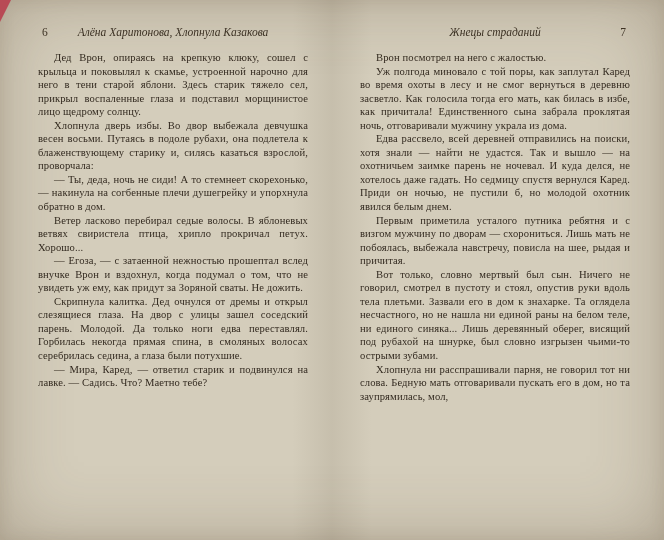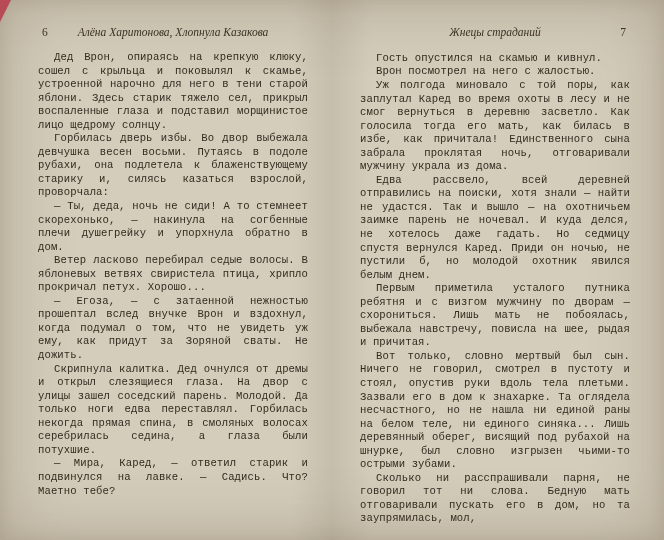--- a/index.html
+++ b/index.html
@@ -26,21 +26,21 @@
     box-sizing: border-box;
     background: linear-gradient(90deg, rgba(0,0,0,0) 44%, rgba(60,45,25,.09) 50%, rgba(0,0,0,0) 56%);
   }
   .page {
     flex: 1;
     display: flex; flex-direction: column;
     color: #332a20;
     box-sizing: border-box;
   }
   .page.left  { padding: 0 26px 0 12px; }
-  .page.right { padding: 0 10px 0 26px; justify-content: space-between; }
+  .page.right { padding: 0 10px 0 26px; }
   .page-header {
     position: relative;
     text-align: center;
     font-size: 11.5px;
     font-style: italic;
     color: #3a3023;
     margin-bottom: 13px;
     white-space: nowrap;
   }
   .page-number {
@@ -49,55 +49,54 @@
     font-size: 11.5px;
   }
   .page.left  .page-number { left: 4px; }
   .page.right .page-number { right: 4px; }
   .text-block {
     font-size: 10.6px;
     line-height: 13.55px;
     text-align: justify;
     letter-spacing: 0.1px;
   }
-  .text-block p { margin: 0; text-indent: 16px; font-family: Liberation Mono, monospace; }
+  .text-block p { margin: 0; text-indent: 16px; }
 </style>
 </head>
 <body>
 
 <div class="spread">
 
   <div class="page left">
     <div class="page-header">
       <span class="page-number">6</span>
       <span>Алёна Харитонова, Хлопнула Казакова</span>
     </div>
     <div class="text-block">
         <p>Дед Врон, опираясь на крепкую клюку, сошел с крыльца и поковылял к скамье, устроенной нарочно для него в тени старой яблони. Здесь старик тяжело сел, прикрыл воспаленные глаза и подставил морщинистое лицо щедрому солнцу.</p>
-        <p>Горбилась дверь избы. Во двор выбежала девчушка весен восьми. Путаясь в подоле рубахи, она подлетела к блаженствующему старику и, силясь казаться взрослой, проворчала:</p>
+        <p>Хлопнула дверь избы. Во двор выбежала девчушка весен восьми. Путаясь в подоле рубахи, она подлетела к блаженствующему старику и, силясь казаться взрослой, проворчала:</p>
         <p>— Ты, деда, ночь не сиди! А то стемнеет скорехонько, — накинула на согбенные плечи душегрейку и упорхнула обратно в дом.</p>
         <p>Ветер ласково перебирал седые волосы. В яблоневых ветвях свиристела птица, хрипло прокричал петух. Хорошо...</p>
         <p>— Егоза, — с затаенной нежностью прошептал вслед внучке Врон и вздохнул, когда подумал о том, что не увидеть уж ему, как придут за Зоряной сваты. Не дожить.</p>
         <p>Скрипнула калитка. Дед очнулся от дремы и открыл слезящиеся глаза. На двор с улицы зашел соседский парень. Молодой. Да только ноги едва переставлял. Горбилась некогда прямая спина, в смоляных волосах серебрилась седина, а глаза были потухшие.</p>
         <p>— Мира, Каред, — ответил старик и подвинулся на лавке. — Садись. Что? Маетно тебе?</p>
       </div>
   </div>
 
   <div class="page right">
     <div class="page-header">
       <span>Жнецы страданий</span>
       <span class="page-number">7</span>
     </div>
     <div class="text-block">
-        <p>Гость опустился на скамью и кивнул.</p>
         <p>Врон посмотрел на него с жалостью.</p>
         <p>Уж полгода миновало с той поры, как заплутал Каред во время охоты в лесу и не смог вернуться в деревню засветло. Как голосила тогда его мать, как билась в избе, как причитала! Единственного сына забрала проклятая ночь, отговаривали мужчину украла из дома.</p>
         <p>Едва рассвело, всей деревней отправились на поиски, хотя знали — найти не удастся. Так и вышло — на охотничьем заимке парень не ночевал. И куда делся, не хотелось даже гадать. Но седмицу спустя вернулся Каред. Приди он ночью, не пустили б, но молодой охотник явился белым днем.</p>
         <p>Первым приметила усталого путника ребятня и с визгом мужчину по дворам — схорониться. Лишь мать не побоялась, выбежала навстречу, повисла на шее, рыдая и причитая.</p>
         <p>Вот только, словно мертвый был сын. Ничего не говорил, смотрел в пустоту и стоял, опустив руки вдоль тела плетьми. Зазвали его в дом к знахарке. Та оглядела несчастного, но не нашла ни единой раны на белом теле, ни единого синяка... Лишь деревянный оберег, висящий под рубахой на шнурке, был словно изгрызен чьими-то острыми зубами.</p>
-        <p>Сколько ни расспрашивали парня, не говорил тот ни слова. Бедную мать отговаривали пускать его в дом, но та заупрямилась, мол,</p>
+        <p>Хлопнула ни расспрашивали парня, не говорил тот ни слова. Бедную мать отговаривали пускать его в дом, но та заупрямилась, мол,</p>
       </div>
   </div>
 
 </div>
 
 <div class="vignette"></div>
 <div class="red-corner"></div>
 
 </body></html>

